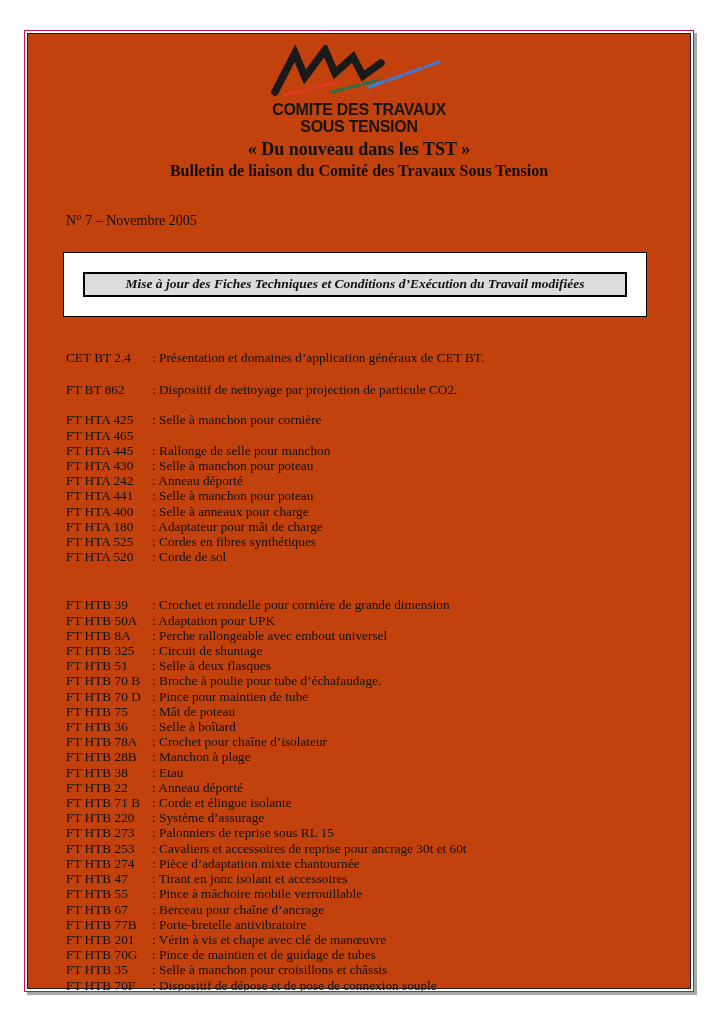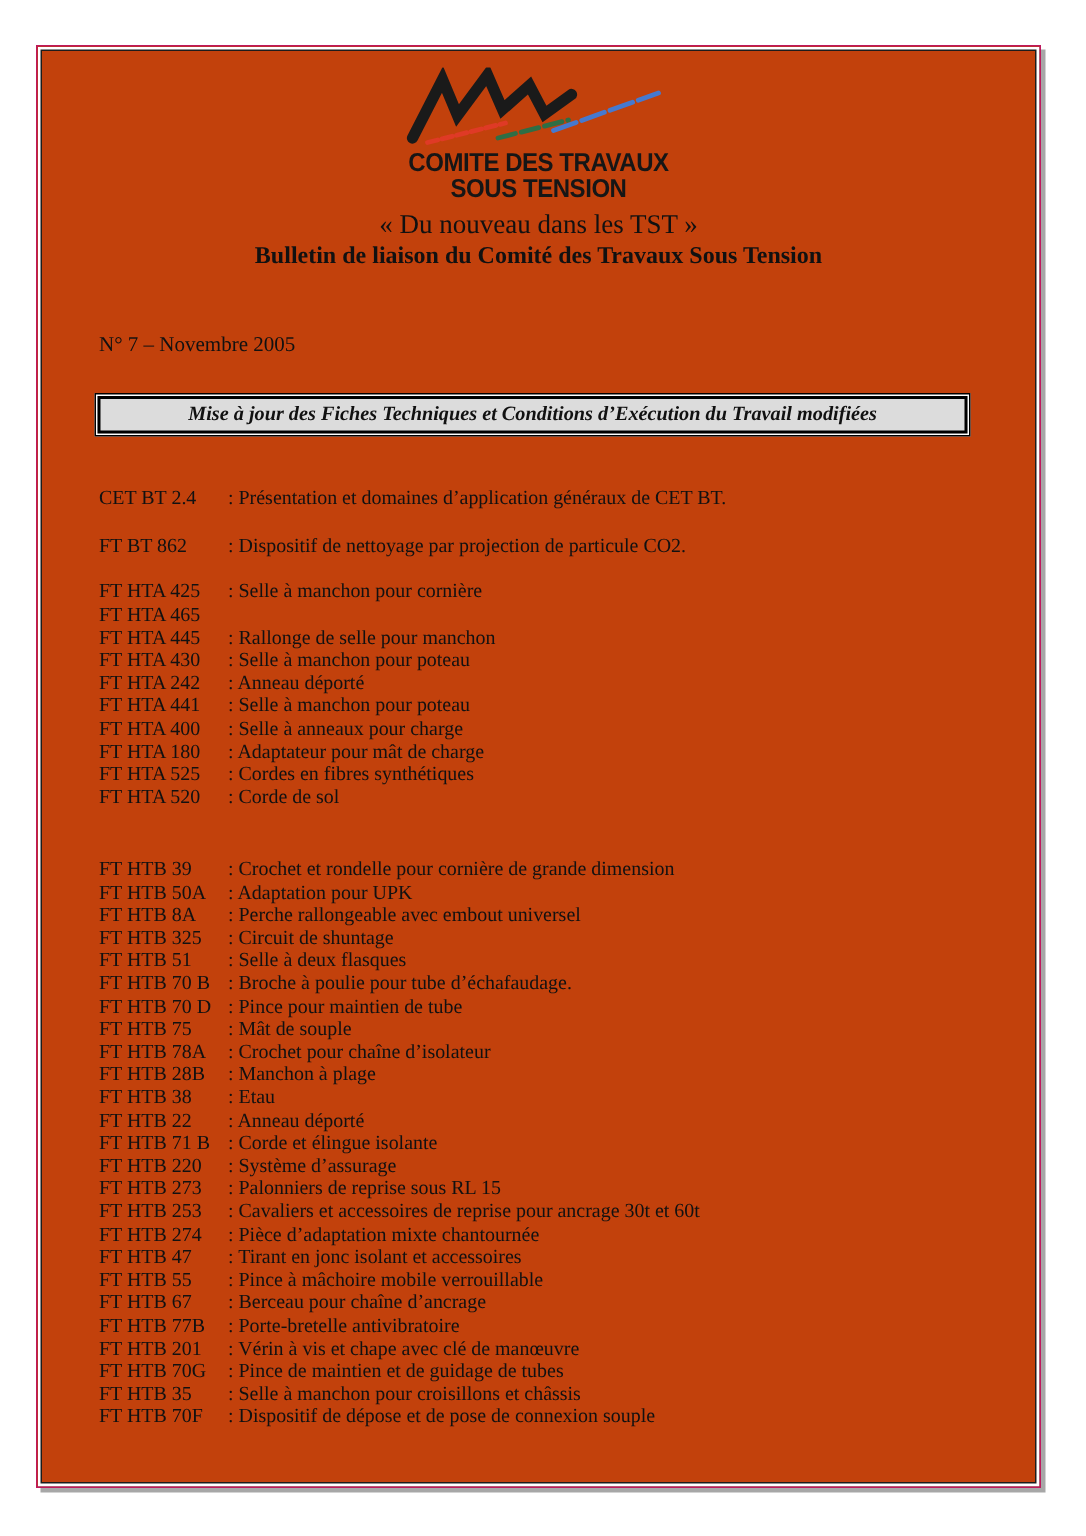--- a/index.html
+++ b/index.html
@@ -20,26 +20,26 @@
   .logo-block { margin-top: 14px; text-align: center; }
   .logo-mark { display: block; margin: 0 auto; }
   .logo-text {
     font-family: "Liberation Sans", sans-serif;
     font-weight: bold; color: #161616;
     letter-spacing: -0.3px; line-height: 1.0;
     transform: scaleY(1.08); transform-origin: top center;
   }
   .logo-text .l1 { font-size: 16px; }
   .logo-text .l2 { font-size: 16px; }
-  .doc-title { margin-top: 6px; text-align: center; font-weight: normal; font-size: 18px; }
+  .doc-title { margin-top: 6px; text-align: center; font-weight: bold; font-size: 18px; }
   .doc-subtitle { text-align: center; font-weight: bold; font-size: 16px; margin-top: 2px; }
-  .issue-line { margin: 43px 0 0 41px; font-size: 14px; }
+  .issue-line { margin: 33px 0 0 41px; font-size: 14px; }
   .banner-outer {
     margin: 23px 0 0 38px; width: 584px; box-sizing: border-box;
-    border: 1px solid #000; background: #fff; padding: 1px;
+    border: 1px solid #000; background: #fff; padding: 19px;
   }
   .banner-inner {
     border: 2px solid #000; background: #dcdcdc;
     text-align: center; font-weight: bold; font-style: italic;
     font-size: 13.5px; padding: 2px 4px 3px 4px;
   }
   .ft-list { margin: 33px 0 0 41px; font-size: 13.3px; }
   .row { display: flex; line-height: 15.2px; white-space: nowrap; }
   .ref { width: 86px; flex: 0 0 86px; }
   .desc { flex: 1; }
@@ -154,21 +154,25 @@
         <div class="row">
     <span class="ref">FT HTB 70 B</span>
     <span class="desc">: Broche à poulie pour tube d’échafaudage.</span>
   </div>
         <div class="row">
     <span class="ref">FT HTB 70 D</span>
     <span class="desc">: Pince pour maintien de tube</span>
   </div>
         <div class="row">
     <span class="ref">FT HTB 75</span>
-    <span class="desc">: Mât de souple</span>
+    <span class="desc">: Mât de poteau</span>
+  </div>
+        <div class="row">
+    <span class="ref">FT HTB 36</span>
+    <span class="desc">: Selle à boîtard</span>
   </div>
         <div class="row">
     <span class="ref">FT HTB 78A</span>
     <span class="desc">: Crochet pour chaîne d’isolateur</span>
   </div>
         <div class="row">
     <span class="ref">FT HTB 28B</span>
     <span class="desc">: Manchon à plage</span>
   </div>
         <div class="row">

